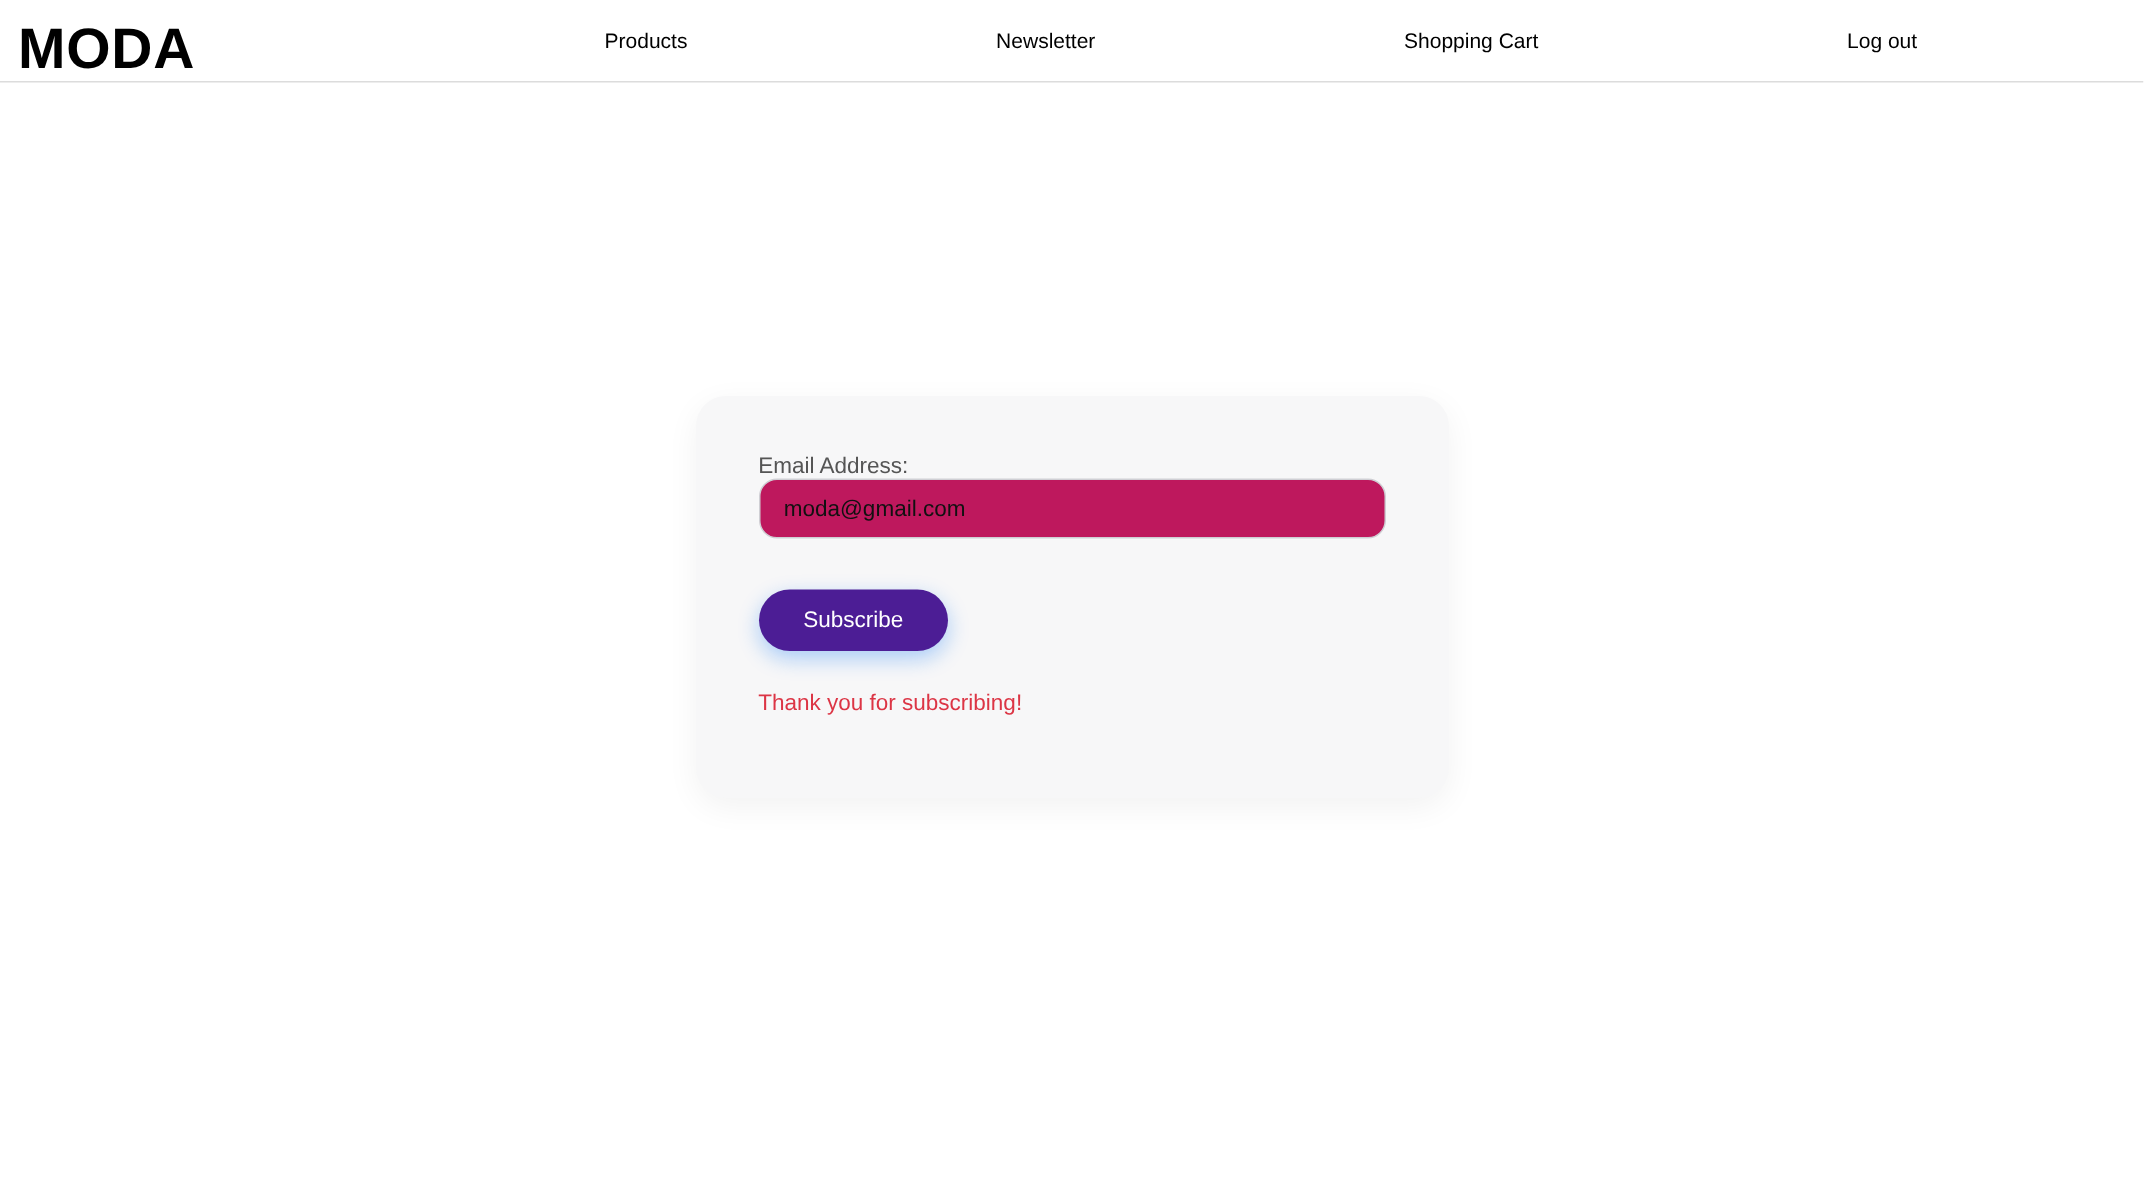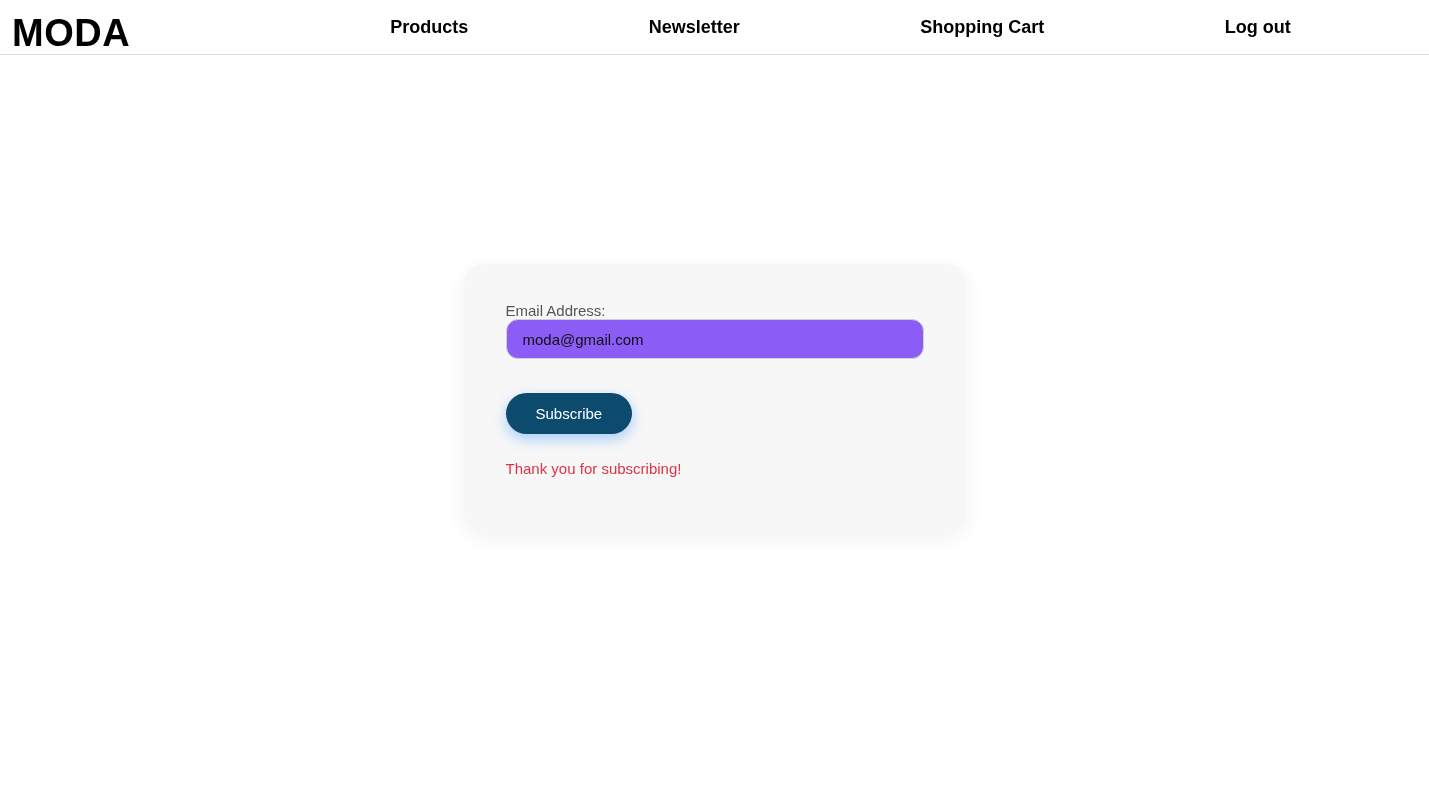--- a/index.html
+++ b/index.html
@@ -38,22 +38,22 @@
   .main-nav {
     flex: 1 1 auto;
     display: flex;
     align-items: center;
     justify-content: space-around;
     height: 100%;
     padding-left: 170px;
     padding-right: 36px;
   }
   .nav-link {
-    font-size: 18px;
-    font-weight: bold;
+    font-size: 14px;
+    font-weight: normal;
     color: #000000;
     text-decoration: none;
     white-space: nowrap;
     cursor: pointer;
   }
 
   
   .page-main {
     height: 738px;
     display: flex;
@@ -83,30 +83,30 @@
     margin-bottom: 0;
   }
   .email-input {
     display: block;
     width: 100%;
     height: 40px;
     padding: 0 16px;
     font-size: 15px;
     font-family: "Liberation Sans", sans-serif;
     color: #111111;
-    background: #8b5cf6;
+    background: #be185d;
     border: 1px solid #cfcfd4;
     border-radius: 12px;
     outline: none;
   }
   .subscribe-button {
     margin-top: 34px;
     display: inline-block;
     border: none;
-    background: #0c4a6e;
+    background: #4c1d95;
     color: #ffffff;
     font-size: 15px;
     font-family: "Liberation Sans", sans-serif;
     padding: 12px 30px;
     border-radius: 24px;
     cursor: pointer;
     box-shadow: 0 5px 14px rgba(10, 114, 245, 0.33);
   }
   .status-message {
     margin-top: 26px;

